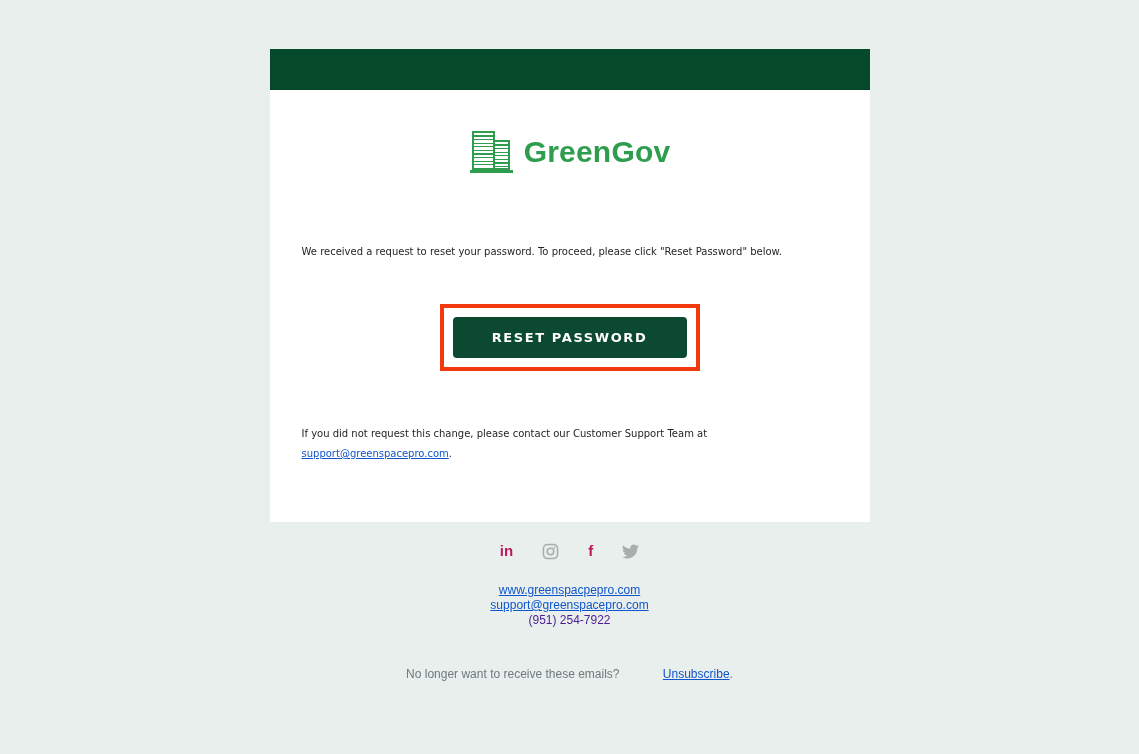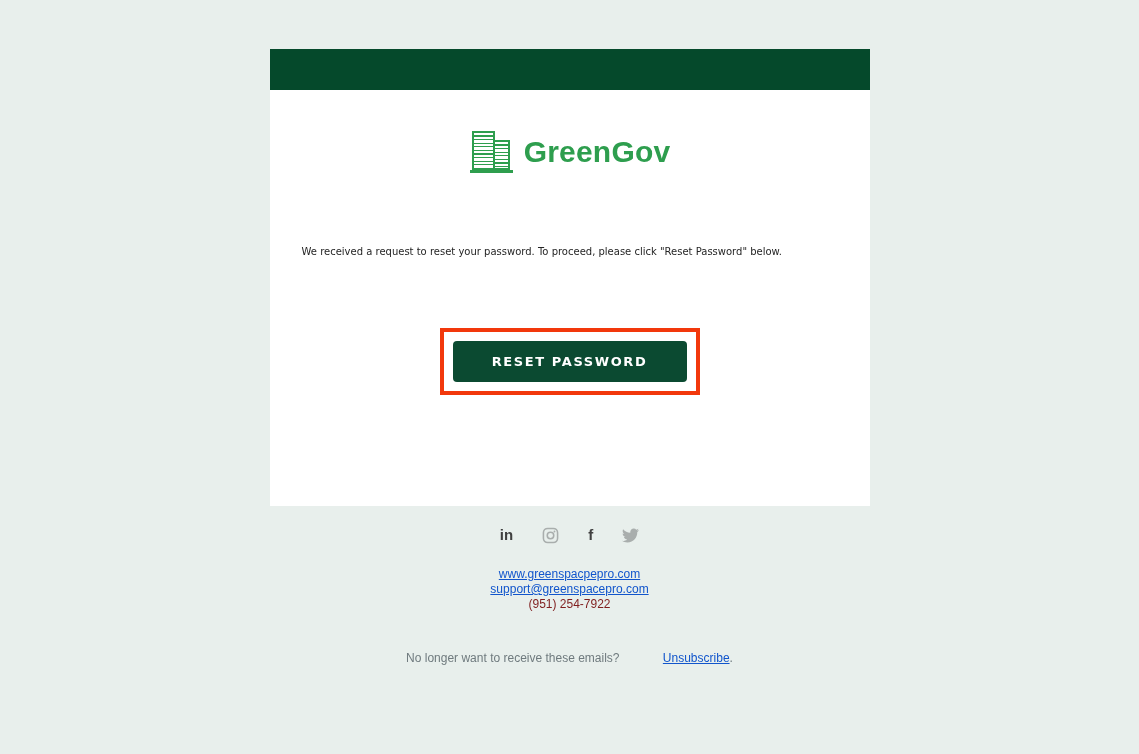--- a/index.html
+++ b/index.html
@@ -29,46 +29,46 @@
   .logo-text {
     font-family: "Liberation Sans", sans-serif;
     font-size: 30px; font-weight: bold; color: #2E9E4E;
     line-height: 44px; letter-spacing: 0.2px;
   }
 
   
   .para { font-size: 10px; line-height: 20px; color: #252525; }
   .para a { color: #1155CC; text-decoration: underline; }
 
-  .button-row { text-align: center; margin: 66px 0 53px 0; }
+  .button-row { text-align: center; margin: 42px 0 53px 0; }
   .highlight-box {
     display: inline-block;
     border: 4px solid #F2380C;
     padding: 9px 9px;
     background: #ffffff;
   }
   .reset-btn {
     display: block; width: 234px;
     background: #0B4A31; color: #ffffff;
     font-size: 13px; font-weight: bold; letter-spacing: 1.6px;
     text-align: center; text-decoration: none;
     padding: 13px 0; border-radius: 4px;
     cursor: pointer;
   }
 
   
   .footer { text-align: center; padding-top: 20px; font-family: "Liberation Sans", sans-serif; }
   .social-row { display: flex; justify-content: center; align-items: center; gap: 29px; height: 18px; margin-bottom: 23px; }
-  .social { color: #404040; text-decoration: none; display: inline-flex; align-items: center; cursor: pointer; }
+  .social { color: #be185d; text-decoration: none; display: inline-flex; align-items: center; cursor: pointer; }
   .social-txt { font-size: 15px; font-weight: bold; line-height: 16px; }
   .social svg { display: block; }
 
   .footer-links { font-size: 12px; line-height: 15px; text-align: center; }
   .footer-links a { display: block; color: #1155CC; text-decoration: underline; }
-  .phone { color: #7f1d1d; font-size: 12px; line-height: 15px; }
+  .phone { color: #4c1d95; font-size: 12px; line-height: 15px; }
 
   .bottom-block { margin-top: 39px; font-size: 12px; line-height: 15px; color: #6F7A7E; }
   .bottom-block a { color: #1155CC; text-decoration: underline; margin-left: 40px; }
 </style>
 </head>
 <body>
 
 <div class="page">
 
   <div class="email-card">
@@ -86,20 +86,21 @@
       </div>
 
       <p class="para">We received a request to reset your password. To proceed, please click "Reset Password" below.</p>
 
       <div class="button-row">
         <span class="highlight-box">
           <a class="reset-btn">RESET PASSWORD</a>
         </span>
       </div>
 
+      <p class="para"><span>If you did not request this change, please contact our Customer Support Team at </span><a>support@greenspacepro.com</a><span>.</span></p>
 
     </div>
   </div>
 
   <div class="footer">
 
     <div class="social-row">
       <a class="social">
           <span class="social-txt">in</span>
         </a>

